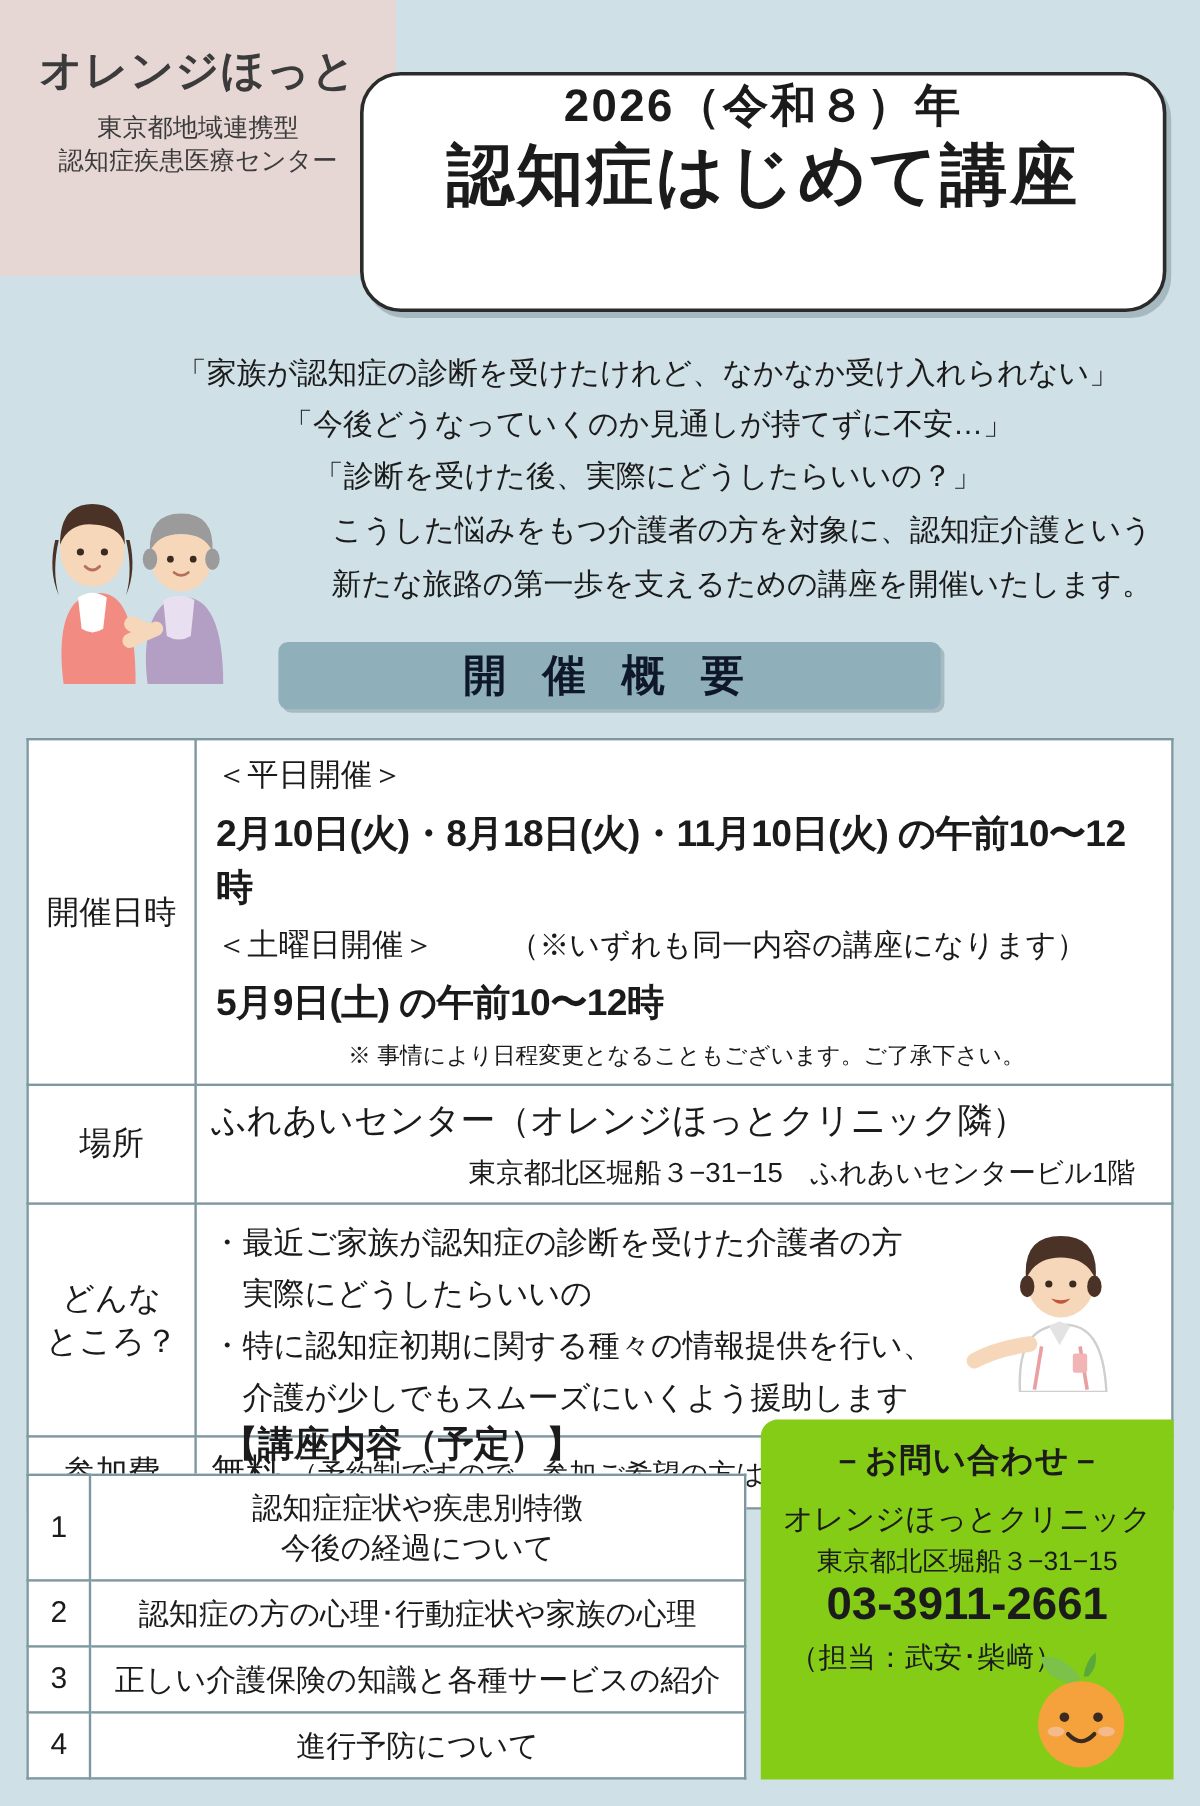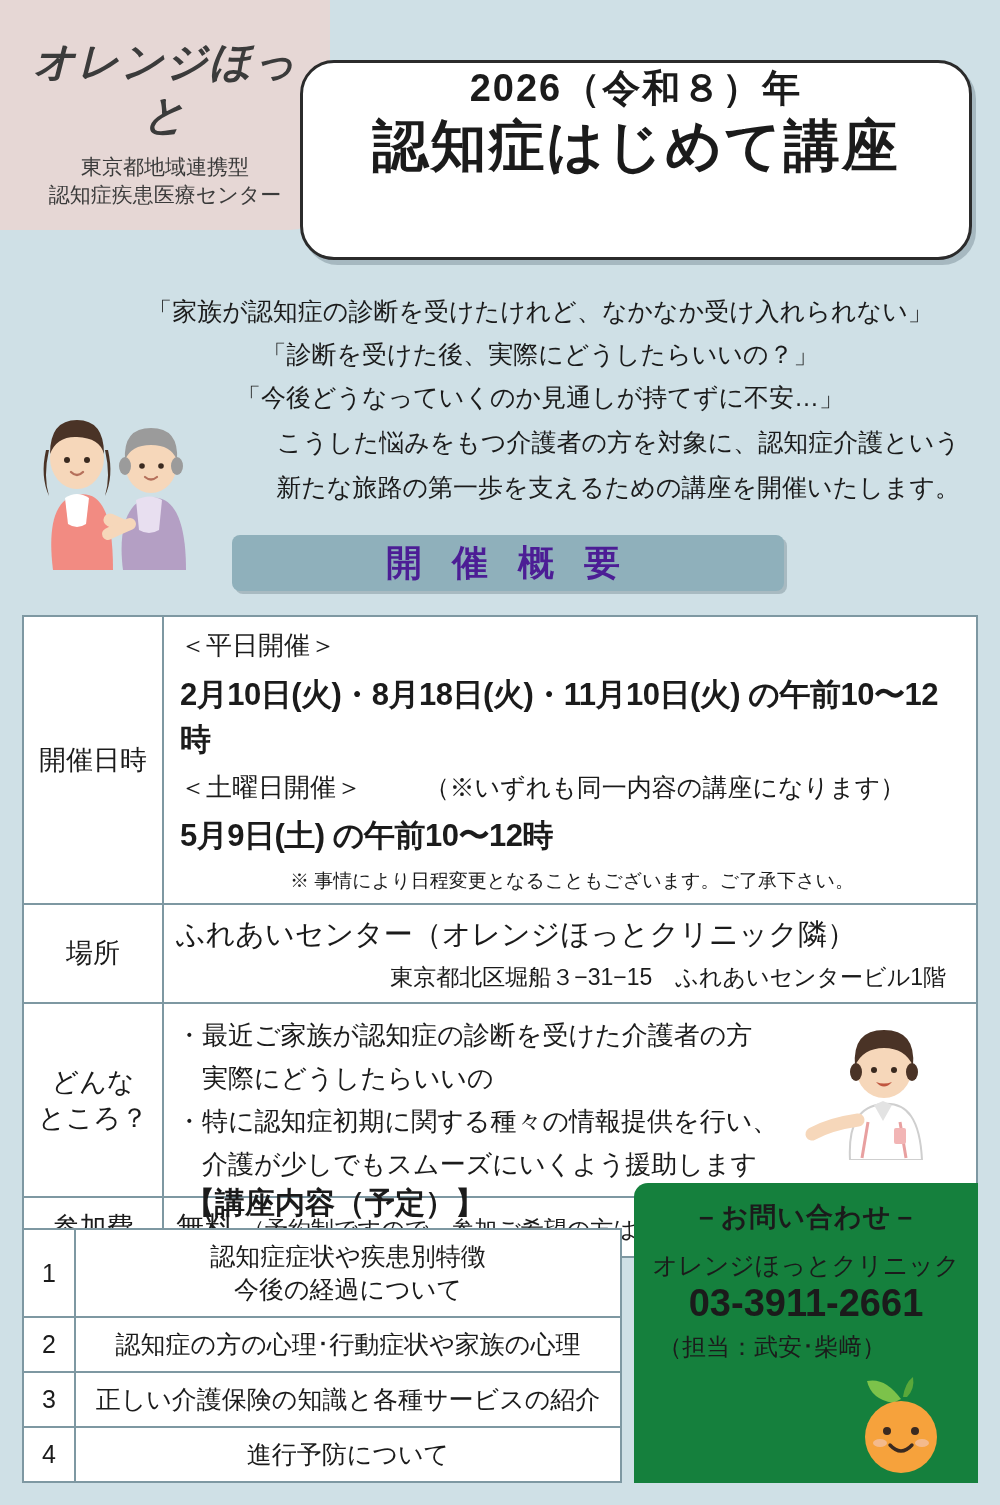--- a/index.html
+++ b/index.html
@@ -15,23 +15,22 @@
   
   .clinic-badge{
     position:absolute; left:0; top:0;
     width:330px; height:230px;
     background:#e6d7d5;
     border-bottom-right-radius:40px;
     padding:36px 20px 0 20px;
     text-align:center;
   }
   .clinic-name{
-    font-size:42px; font-weight:bold; color:#3b3b3b; line-height:1.25;
+    font-size:36px; font-weight:bold; color:#3b3b3b; line-height:1.25;
     letter-spacing:1px;
-    font-style:italic;
   }
   .clinic-sub{
     margin-top:12px; font-size:21px; color:#3b3b3b; line-height:1.35;text-align:center;
   }
   .title-box{
     position:absolute; left:300px; top:60px;
     width:672px; height:200px;
     background:#ffffff;
     border:3px solid #2b2b2b;
     border-radius:34px;
@@ -54,21 +53,21 @@
   
   .illust-people{
     position:absolute; left:18px; top:380px; width:190px; height:190px;
   }
   
   .banner{
     position:absolute; left:232px; top:535px;
     width:552px; height:56px;
     background:#8fb0bb;
     border-radius:8px;
-    color:#4c1d95;
+    color:#0f172a;
     font-size:36px; font-weight:bold;
     letter-spacing:10px;
     text-align:center;
     line-height:56px;
     box-shadow:3px 3px 0 rgba(80,100,110,.3);
   }
   
   .main-table{
     position:absolute; left:22px; top:615px;
     width:956px;
@@ -113,21 +112,21 @@
     border:2px solid #7e98a2;
     font-size:25px;
     padding:10px 6px;
     text-align:center;
   }
   .ct-num{ width:52px; }
   
   .contact{
     position:absolute; left:634px; top:1183px;
     width:344px; height:300px;
-    background:#15803d;
+    background:#84cc16;
     border-top-left-radius:14px;
     text-align:center;
     padding-top:16px;
   }
   .contact-hd{ font-size:27px; font-weight:bold; letter-spacing:1px;}
   .contact-name{ font-size:25px; margin-top:14px;}
   .contact-addr{ font-size:22px; margin-top:4px;}
   .contact-tel{ font-size:38px; font-weight:bold; letter-spacing:0px;}
   .contact-person{ font-size:24px; margin-top:6px; text-align:left; padding-left:24px;}
   .orange-mark{ position:absolute; right:22px; bottom:4px; width:110px; height:110px;}
@@ -145,22 +144,22 @@
   </div>
 </div>
 
 <div class="title-box">
   <div class="title-year">2026（令和８）年</div>
   <div class="title-main">認知症はじめて講座</div>
 </div>
 
 <div class="lead">
   <div>「家族が認知症の診断を受けたけれど、なかなか受け入れられない」</div>
+  <div>「今後どうなっていくのか見通しが持てずに不安…」</div>
   <div>「診断を受けた後、実際にどうしたらいいの？」</div>
-  <div>「今後どうなっていくのか見通しが持てずに不安…」</div>
   <div class="p-block" style="text-align:right">こうした悩みをもつ介護者の方を対象に、認知症介護という</div>
   <div class="p-block" style="text-align:right">新たな旅路の第一歩を支えるための講座を開催いたします。</div>
 </div>
 
 <svg class="illust-people" viewBox="0 0 190 190">
 
   <path d="M35 190 C30 150 35 120 58 115 C82 110 95 130 95 190 Z" fill="#f28b82"></path>
   <path d="M47 118 q12 -8 24 0 l-3 26 q-9 6 -18 0 Z" fill="#ffffff"></path>
   <ellipse cx="59" cy="78" rx="27" ry="31" fill="#f6d7ba"></ellipse>
   <path d="M32 74 q0 -34 27 -34 q27 0 27 34 q-4 -16 -27 -17 q-20 -1 -27 17 Z" fill="#4a3326"></path>
@@ -269,20 +268,21 @@
   <tr>
     <td class="ct-num">4</td>
     <td>進行予防について</td>
   </tr>
 </tbody>
   </table>
 
 <div class="contact">
   <div class="contact-hd">－お問い合わせ－</div>
   <div class="contact-name">オレンジほっとクリニック</div>
+  <div class="contact-addr">東京都北区堀船３−31−15</div>
   <div class="contact-tel">03-3911-2661</div>
   <div class="contact-person">（担当：武安･柴﨑）</div>
   <svg class="orange-mark" viewBox="0 0 110 110">
     <path d="M55 30 q-16 -22 -34 -18 q4 18 26 22 Z" fill="#7cc24a"></path>
     <path d="M57 28 q2 -14 10 -20 q2 12 -6 20 Z" fill="#5aa83a"></path>
     <circle cx="55" cy="68" r="36" fill="#f6a23c"></circle>
     <circle cx="41" cy="62" r="4" fill="#3a2a20"></circle>
     <circle cx="69" cy="62" r="4" fill="#3a2a20"></circle>
     <ellipse cx="34" cy="74" rx="7" ry="4" fill="#f4c0a0" opacity=".8"></ellipse>
     <ellipse cx="76" cy="74" rx="7" ry="4" fill="#f4c0a0" opacity=".8"></ellipse>

